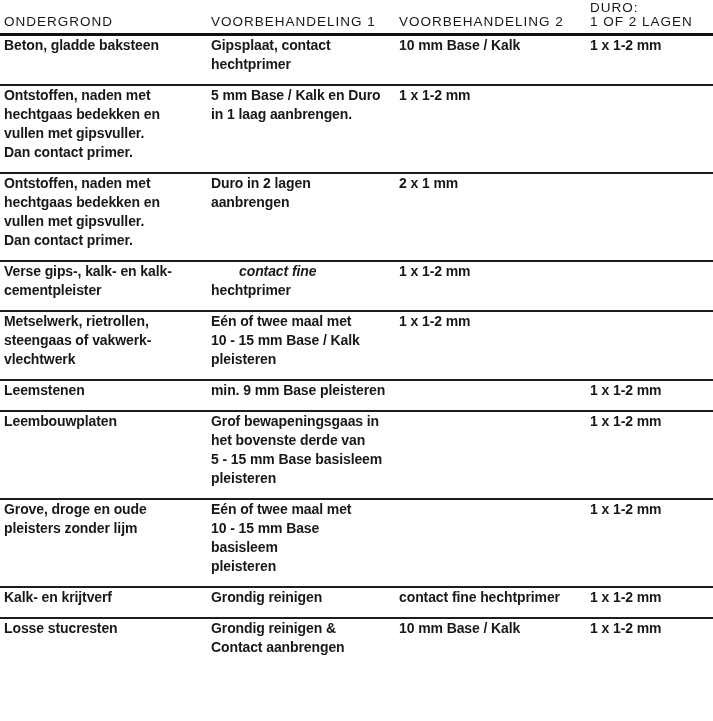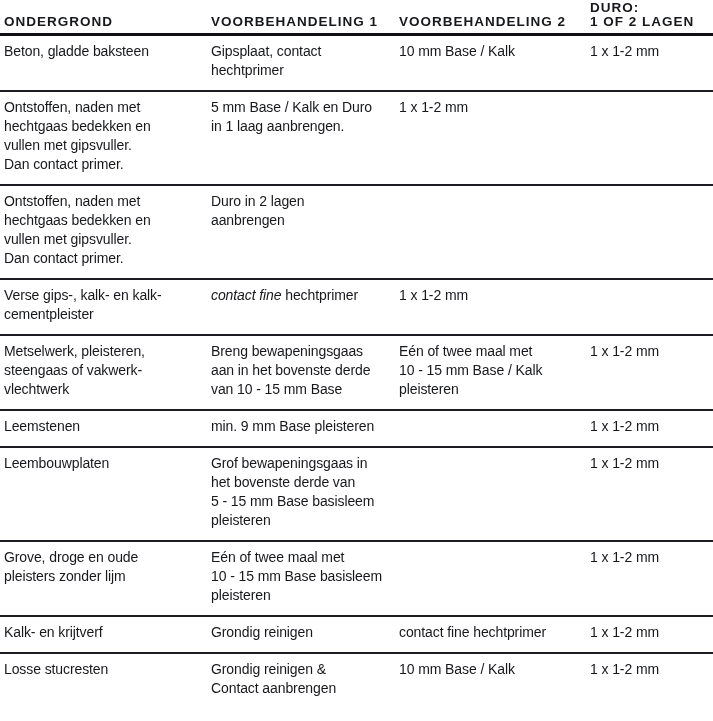--- a/index.html
+++ b/index.html
@@ -20,42 +20,43 @@
     grid-template-columns: 207px 188px 191px 127px;
   }
   .table-header {
     align-items: end;
     border-bottom: 3px solid #101014;
     padding-top: 1px;
     padding-bottom: 4px;
   }
   .header-cell {
     font-size: 13.5px;
-    font-weight: 700;
+    font-weight: 400;
     letter-spacing: 1px;
     line-height: 14px;
     white-space: pre-line;
     padding-left: 4px;
   }
   .row {
     border-bottom: 2px solid #1c1d22;
   }
   .row:last-child {
     border-bottom: none;
   }
   .cell {
     font-size: 14px;
-    font-weight: 400;
+    font-weight: 700;
     line-height: 19px;
     letter-spacing: -0.1px;
     white-space: pre-line;
-    padding: 6px 6px 10px 4px;
+    padding: 0 6px 10px 4px;
   }
   .cell .em {
     font-style: italic;
+    margin-left: 28px;
   }
 </style>
 </head>
 <body>
 
 <div class="doc">
 
   <div class="grid-row table-header">
     <div class="header-cell">ONDERGROND</div>
     <div class="header-cell">VOORBEHANDELING 1</div>
@@ -81,34 +82,32 @@
 in 1 laag aanbrengen.</div>
         <div class="cell">1 x 1-2 mm</div>
       </div>
       <div class="grid-row row">
         <div class="cell">Ontstoffen, naden met
 hechtgaas bedekken en
 vullen met gipsvuller.
 Dan contact primer.</div>
         <div class="cell">Duro in 2 lagen
 aanbrengen</div>
+        <div class="cell">2 x 1 mm</div>
       </div>
       <div class="grid-row row">
         <div class="cell">Verse gips-, kalk- en kalk-
 cementpleister</div>
         <div class="cell"><span class="em">contact fine</span><span> hechtprimer</span></div>
         <div class="cell">1 x 1-2 mm</div>
       </div>
       <div class="grid-row row">
-        <div class="cell">Metselwerk, pleisteren,
+        <div class="cell">Metselwerk, rietrollen,
 steengaas of vakwerk-
 vlechtwerk</div>
-        <div class="cell">Breng bewapeningsgaas
-aan in het bovenste derde
-van 10 - 15 mm Base</div>
         <div class="cell">Eén of twee maal met
 10 - 15 mm Base / Kalk
 pleisteren</div>
         <div class="cell">1 x 1-2 mm</div>
       </div>
       <div class="grid-row row">
         <div class="cell">Leemstenen</div>
         <div class="cell">min. 9 mm Base pleisteren</div>
         <div class="cell"></div>
         <div class="cell">1 x 1-2 mm</div>

